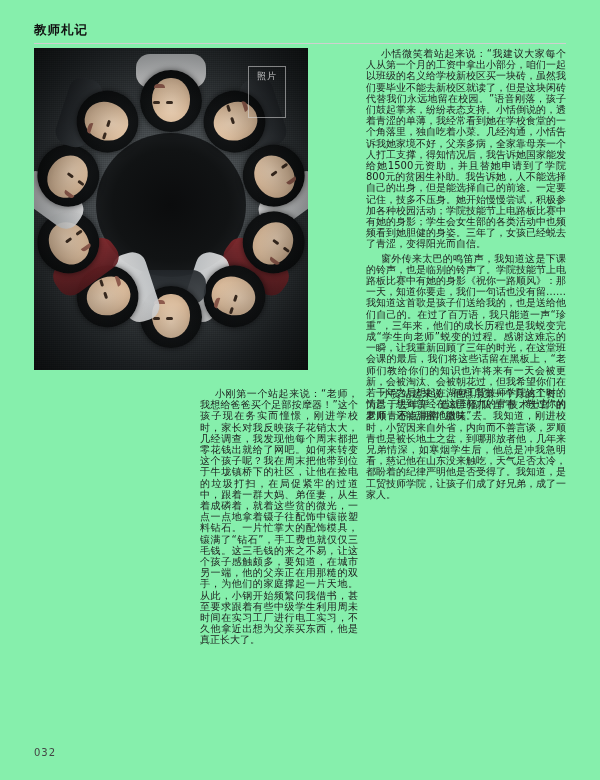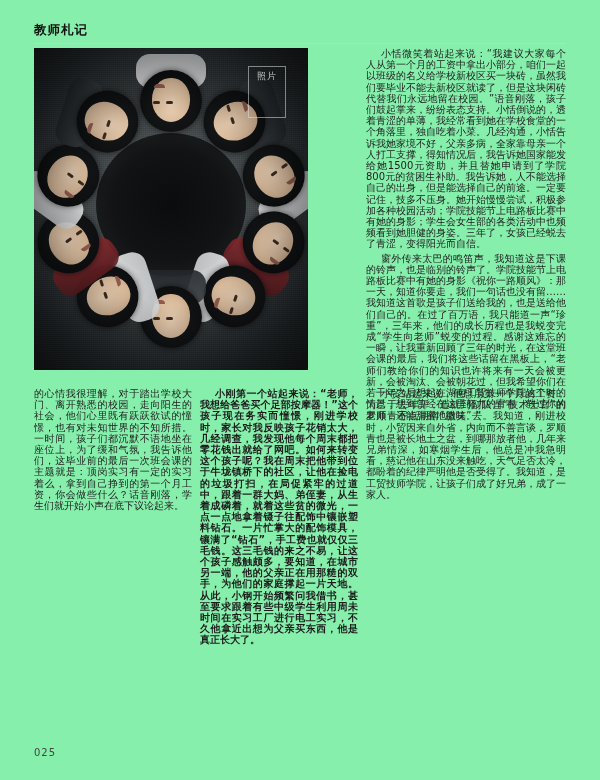--- a/index.html
+++ b/index.html
@@ -175,21 +175,21 @@
     text-justify: inter-character;
   }
   .col p {
     margin: 0 0 3px 0;
     text-indent: 15px;
   }
   .col p.noindent { text-indent: 0; }
 
   .col-right-top { left: 366px; top: 48px; width: 200px; }
   .col-a { left: 34px; top: 388px; width: 158px; }
-  .col-b { left: 200px; top: 388px; width: 158px; font-weight: bold; }
+  .col-b { left: 200px; top: 388px; width: 158px; }
   .col-c { left: 366px; top: 388px; width: 200px; }
 
   
   .folio {
     position: absolute;
     left: 34px;
     bottom: 22px;
     font-size: 10px;
     letter-spacing: 1px;
     color: #444;
@@ -304,26 +304,23 @@
 
     <div class="photo-vignette"></div>
     <div class="photo-stamp">照片</div>
   </div>
 
   <div class="col col-right-top">
     <p>小恬微笑着站起来说：“我建议大家每个人从第一个月的工资中拿出小部分，咱们一起以班级的名义给学校新校区买一块砖，虽然我们要毕业不能去新校区就读了，但是这块闲砖代替我们永远地留在校园。”语音刚落，孩子们鼓起掌来，纷纷表态支持。小恬倒说的，透着青涩的单薄，我经常看到她在学校食堂的一个角落里，独自吃着小菜。几经沟通，小恬告诉我她家境不好，父亲多病，全家靠母亲一个人打工支撑，得知情况后，我告诉她国家能发给她1500元资助，并且替她申请到了学院800元的贫困生补助。我告诉她，人不能选择自己的出身，但是能选择自己的前途。一定要记住，技多不压身。她开始慢慢尝试，积极参加各种校园活动；学院技能节上电路板比赛中有她的身影；学生会女生部的各类活动中也频频看到她胆健的身姿。三年了，女孩已经蜕去了青涩，变得阳光而自信。</p>
     <p>窗外传来太巴的鸣笛声，我知道这是下课的铃声，也是临别的铃声了。学院技能节上电路板比赛中有她的身影《祝你一路顺风》：那一天，知道你要走，我们一句话也没有留……我知道这首歌是孩子们送给我的，也是送给他们自己的。在过了百万语，我只能道一声“珍重”，三年来，他们的成长历程也是我蜕变完成“学生向老师”蜕变的过程。感谢这难忘的一瞬，让我重新回顾了三年的时光，在这堂班会课的最后，我们将这些话留在黑板上，“老师们教给你们的知识也许将来有一天会被更新，会被淘汰、会被朝花过，但我希望你们在若干年之后想起在湖南工贸技师学院这个时的情景，想到曾经在这里努力的青春，教过你的老师，还能甜蜜地微笑。”</p>
   </div>
 
-  <div class="col col-a">
-    <p class="noindent">的心情我很理解，对于踏出学校大门、离开熟悉的校园，走向阳生的社会，他们心里既有跃跃欲试的憧憬，也有对未知世界的不知所措。一时间，孩子们都沉默不语地坐在座位上，为了缓和气氛，我告诉他们，这毕业前的最后一次班会课的主题就是：顶岗实习有一定的实习着么，拿到自己挣到的第一个月工资，你会做些什么？话音刚落，学生们就开始小声在底下议论起来。</p>
-  </div>
 
   <div class="col col-b">
     <p>小刚第一个站起来说：“老师，我想给爸爸买个足部按摩器！”这个孩子现在务实而憧憬，刚进学校时，家长对我反映孩子花销太大，几经调查，我发现他每个周末都把零花钱出就给了网吧。如何来转变这个孩子呢？我在周末把他带到位于牛垅镇桥下的社区，让他在捡电的垃圾打扫，在局促紧牢的过道中，跟着一群大妈、弟侄妻，从生着成磷着，就着这些贫的微光，一点一点地拿着镊子往配饰中镶嵌塑料钻石。一片忙掌大的配饰模具，镶满了“钻石”，手工费也就仅仅三毛钱。这三毛钱的来之不易，让这个孩子感触颇多，要知道，在城市另一端，他的父亲正在用那糙的双手，为他们的家庭撑起一片天地。从此，小钢开始频繁问我借书，甚至要求跟着有些中级学生利用周未时间在实习工厂进行电工实习，不久他拿近出想为父亲买东西，他是真正长大了。</p>
   </div>
 
   <div class="col col-c">
     <p>小贸站起来说，他想用第一个月的工资，为己于去年开，造就到副队当“技术士官”的罗顺青寄点湖南“腊味”去。我知道，刚进校时，小贸因来自外省，内向而不善言谈，罗顺青也是被长地土之盆，到哪那放者他，几年来兄弟情深，如寒烟学生后，他总是冲我急明看，慈记他在山东没来触吃，天气足否太冷，都盼着的纪律严明他是否受得了。我知道，是工贸技师学院，让孩子们成了好兄弟，成了一家人。</p>
   </div>
 
-  <div class="folio">025</div>
+  <div class="folio">032</div>
 </div>
 
 </body></html>

